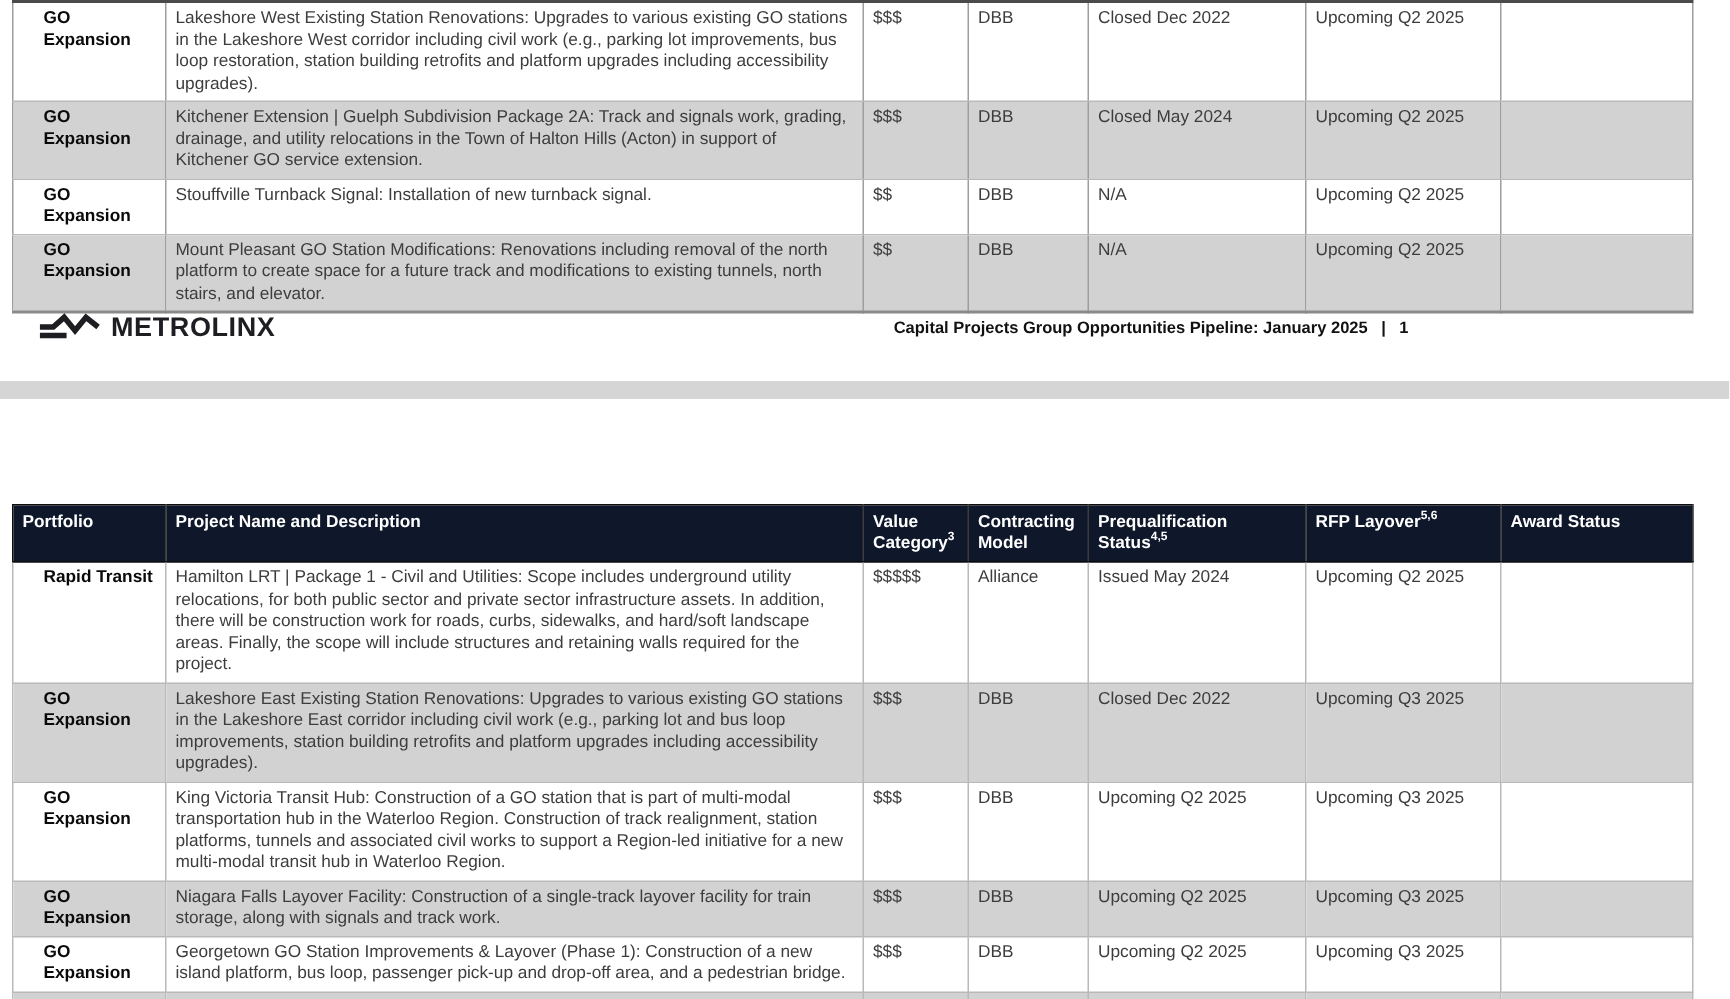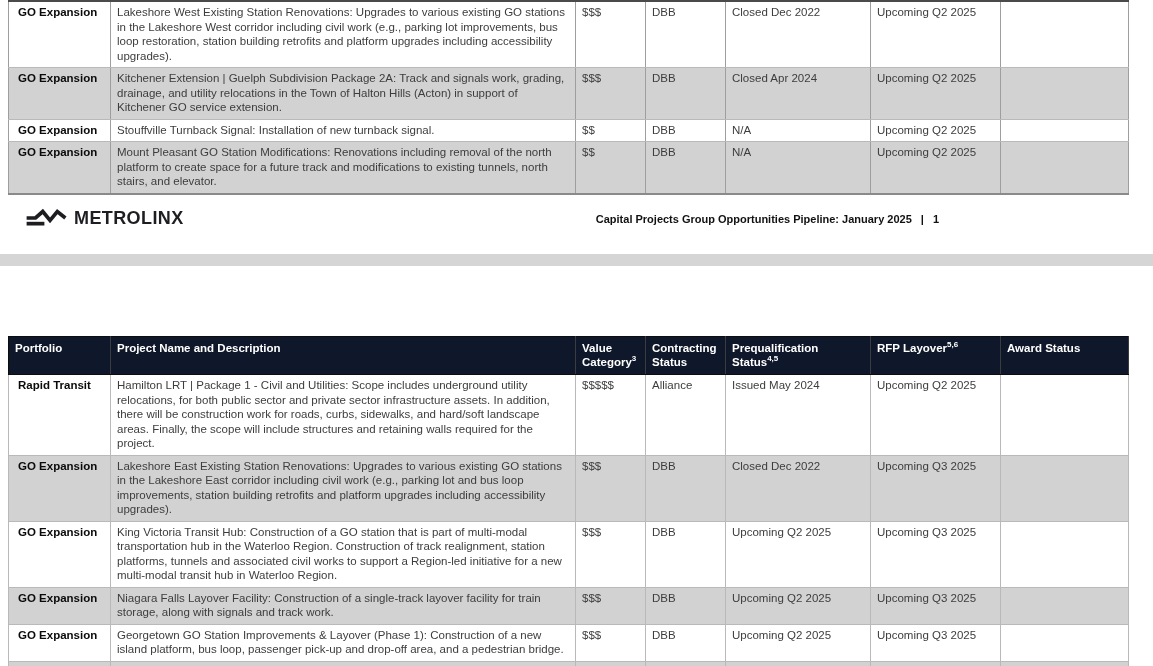--- a/index.html
+++ b/index.html
@@ -8,21 +8,21 @@
     background:#ffffff;font-family:"Liberation Sans",sans-serif;
   }
   .doc-table{
     position:absolute;left:8px;border-collapse:collapse;table-layout:fixed;
     width:1120px;font-size:11.5px;line-height:14.5px;
   }
   .doc-table td{
     border:1px solid #b9b9b9;padding:3px 8px 4px 6px;vertical-align:top;color:#3d3d3d;
     overflow:hidden;
   }
-  .doc-table td.c-port{font-weight:bold;color:#0a0a0a;padding-left:9px;}
+  .doc-table td.c-port{font-weight:bold;color:#0a0a0a;padding-left:20px;}
   .doc-table tr.alt td{background:#d2d2d2;}
   .t1{top:0;border-top:2px solid #4a4a4a;border-bottom:2px solid #8a8a8a;}
   .t1 td{border-left-color:#9e9e9e;border-right-color:#9e9e9e;}
   .t2{top:336px;}
   .t2 thead th{
     background:#0f172a;color:#ffffff;text-align:left;vertical-align:top;
     font-size:11.5px;line-height:14px;padding:4px 6px 5px 6px;
     border:1px solid #0d0d0d;border-right:1px solid #3c3c3c;
   }
   .t2 thead th sup{font-size:8px;line-height:0;}
@@ -58,21 +58,21 @@
       <td>DBB</td>
       <td>Closed Dec 2022</td>
       <td>Upcoming Q2 2025</td>
       <td></td>
     </tr>
     <tr class="alt">
       <td class="c-port">GO Expansion</td>
       <td>Kitchener Extension | Guelph Subdivision Package 2A: Track and signals work, grading, drainage, and utility relocations in the Town of Halton Hills (Acton) in support of Kitchener GO service extension.</td>
       <td>$$$</td>
       <td>DBB</td>
-      <td>Closed Apr 2024</td>
+      <td>Closed May 2024</td>
       <td>Upcoming Q2 2025</td>
       <td></td>
     </tr>
     <tr>
       <td class="c-port">GO Expansion</td>
       <td>Stouffville Turnback Signal: Installation of new turnback signal.</td>
       <td>$$</td>
       <td>DBB</td>
       <td>N/A</td>
       <td>Upcoming Q2 2025</td>
@@ -118,21 +118,21 @@
     <col style="width:80px">
       <col style="width:145px">
       <col style="width:130px">
       <col style="width:128px">
   </colgroup>
   <thead>
     <tr>
       <th><span>Portfolio</span><sup></sup></th>
       <th><span>Project Name and Description</span><sup></sup></th>
       <th><span>Value Category</span><sup>3</sup></th>
-      <th><span>Contracting Status</span><sup></sup></th>
+      <th><span>Contracting Model</span><sup></sup></th>
       <th><span>Prequalification Status</span><sup>4,5</sup></th>
       <th><span>RFP Layover</span><sup>5,6</sup></th>
       <th><span>Award Status</span><sup></sup></th>
     </tr>
   </thead>
   <tbody>
     <tr>
       <td class="c-port">Rapid Transit</td>
       <td>Hamilton LRT | Package 1 - Civil and Utilities: Scope includes underground utility relocations, for both public sector and private sector infrastructure assets. In addition, there will be construction work for roads, curbs, sidewalks, and hard/soft landscape areas. Finally, the scope will include structures and retaining walls required for the project.</td>
       <td>$$$$$</td>

